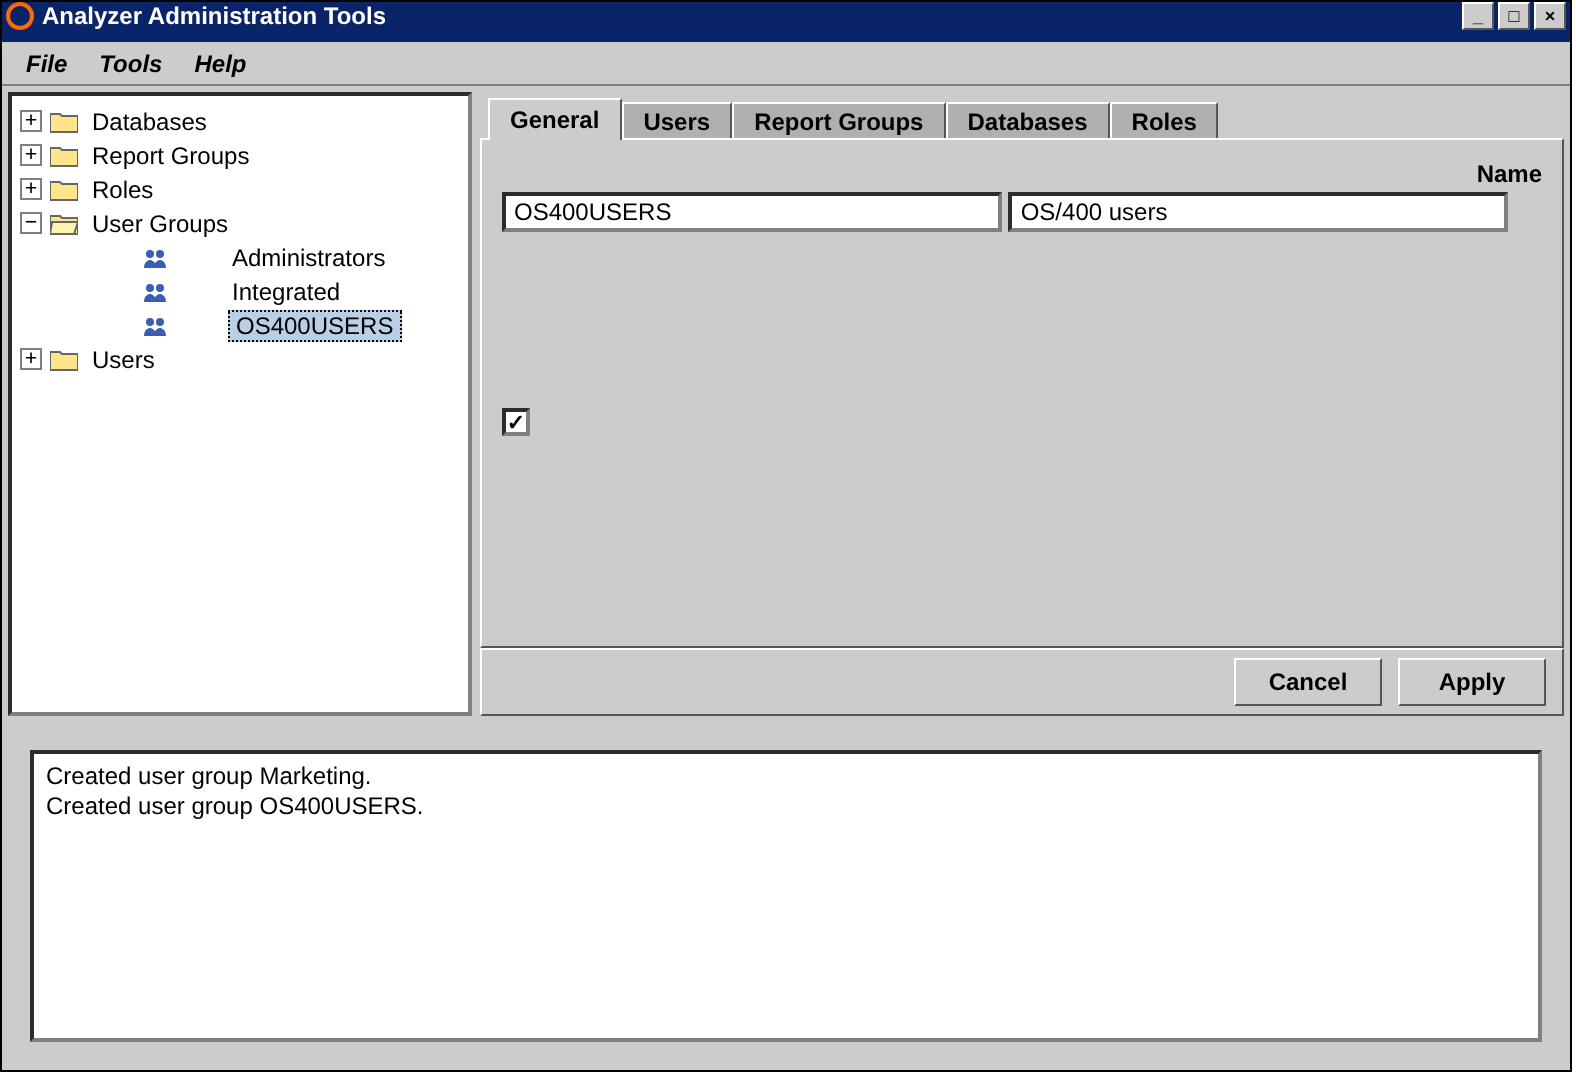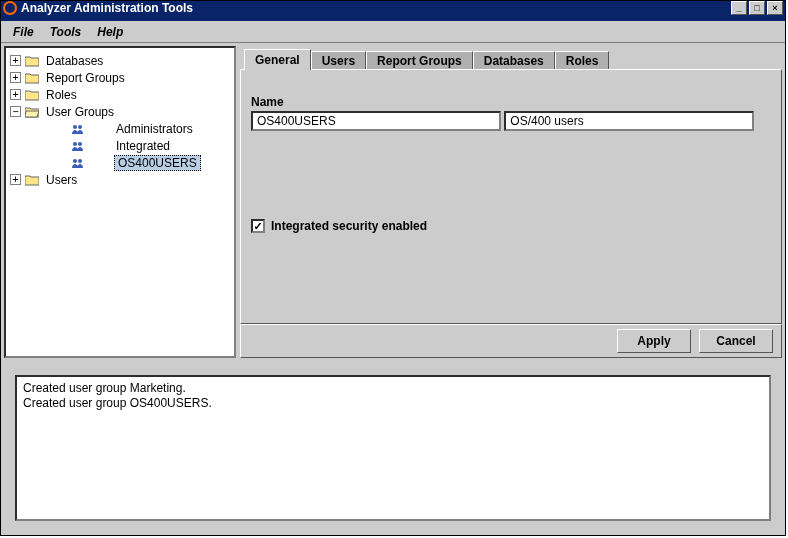--- a/index.html
+++ b/index.html
@@ -153,21 +153,21 @@
   flex: 1;
   background: #cccccc;
   border: 1px solid #fff;
   border-right-color:#555;
   border-bottom-color:#555;
   margin-top: -1px;
   padding: 8px 10px;
   position: relative;
   min-height: 0;
 }
-.form-label { font-weight: bold; margin-bottom: 2px; margin-top: 17px; }
+.form-label { font-weight: bold; margin-bottom: 2px; margin-top: 2px; text-align: right; }
 .form-input {
   width: 250px;
   height: 20px;
   border: 2px inset #808080;
   background: #fff;
   padding: 1px 4px;
   font-size: 12px;
   margin-bottom: 8px;
 }
 .checkbox-row {
@@ -338,26 +338,25 @@
           <div class="tab inactive">Report Groups</div>
           <div class="tab inactive">Databases</div>
           <div class="tab inactive">Roles</div>
         </div>
         <div class="tab-content">
           <div class="form-label">Name</div>
           <input class="form-input" value="OS400USERS" style="">
           <input class="form-input" value="OS/400 users" style="">
           <div class="checkbox-row">
             <span class="checkbox-box">✓</span>
-            <span style="font-weight:bold">Integrated security enabled</span>
           </div>
         </div>
         <div class="button-row">
+          <button class="btn">Cancel</button>
           <button class="btn">Apply</button>
-          <button class="btn">Cancel</button>
         </div>
       </div>
     </div>
 
     <div class="log-pane">
       <div class="log-line">Created user group Marketing.</div>
       <div class="log-line">Created user group OS400USERS.</div>
     </div>
   </div>
 </div>

